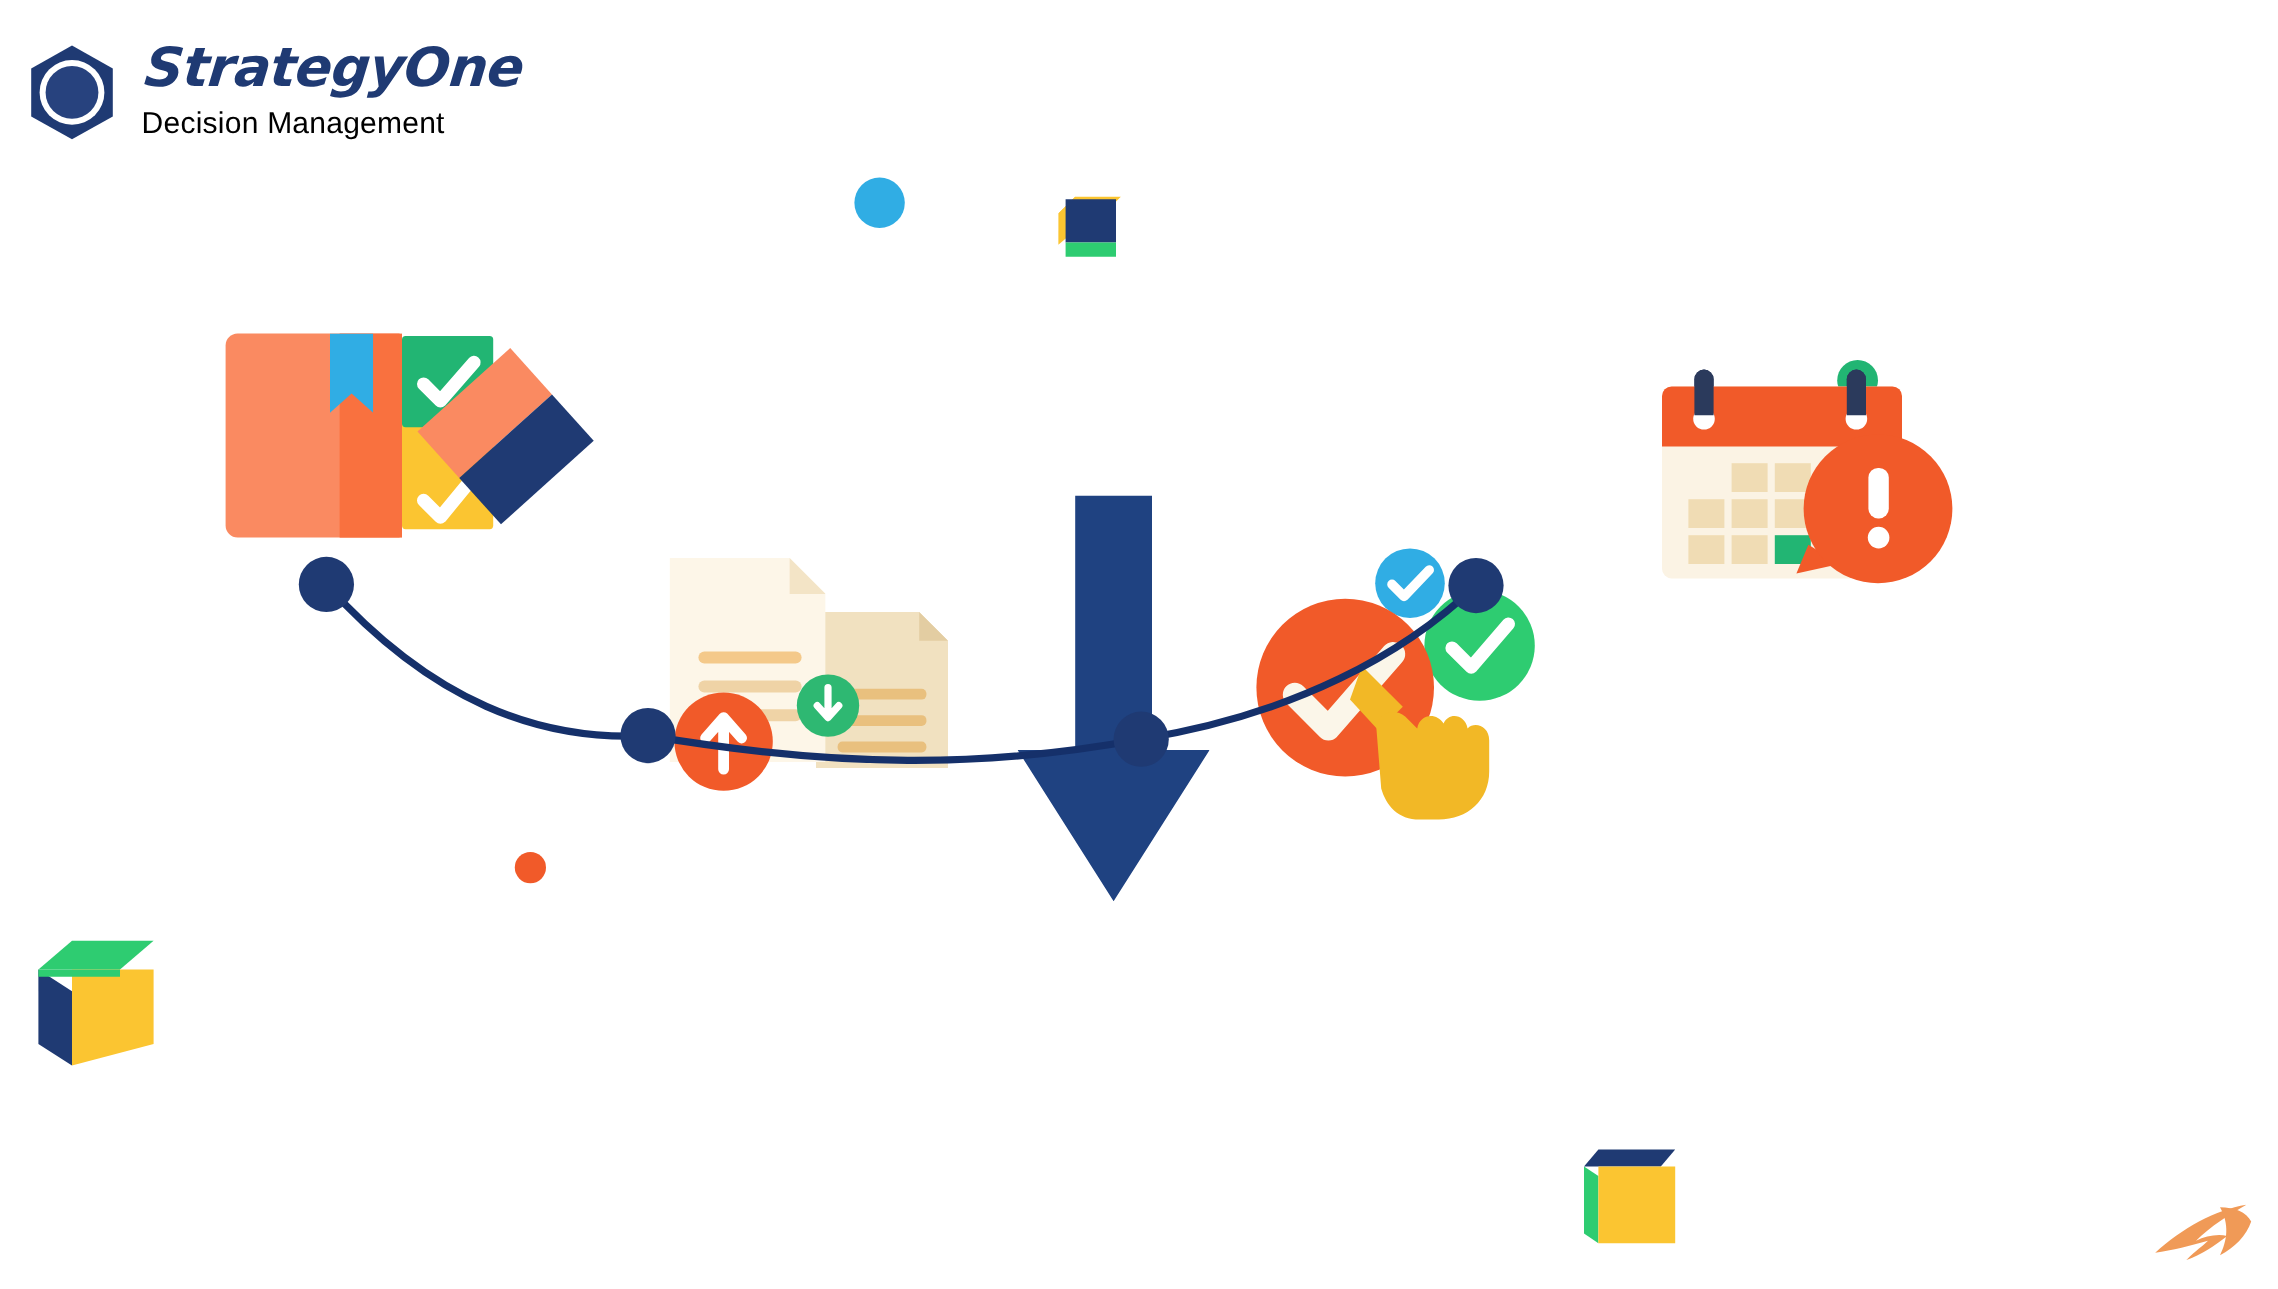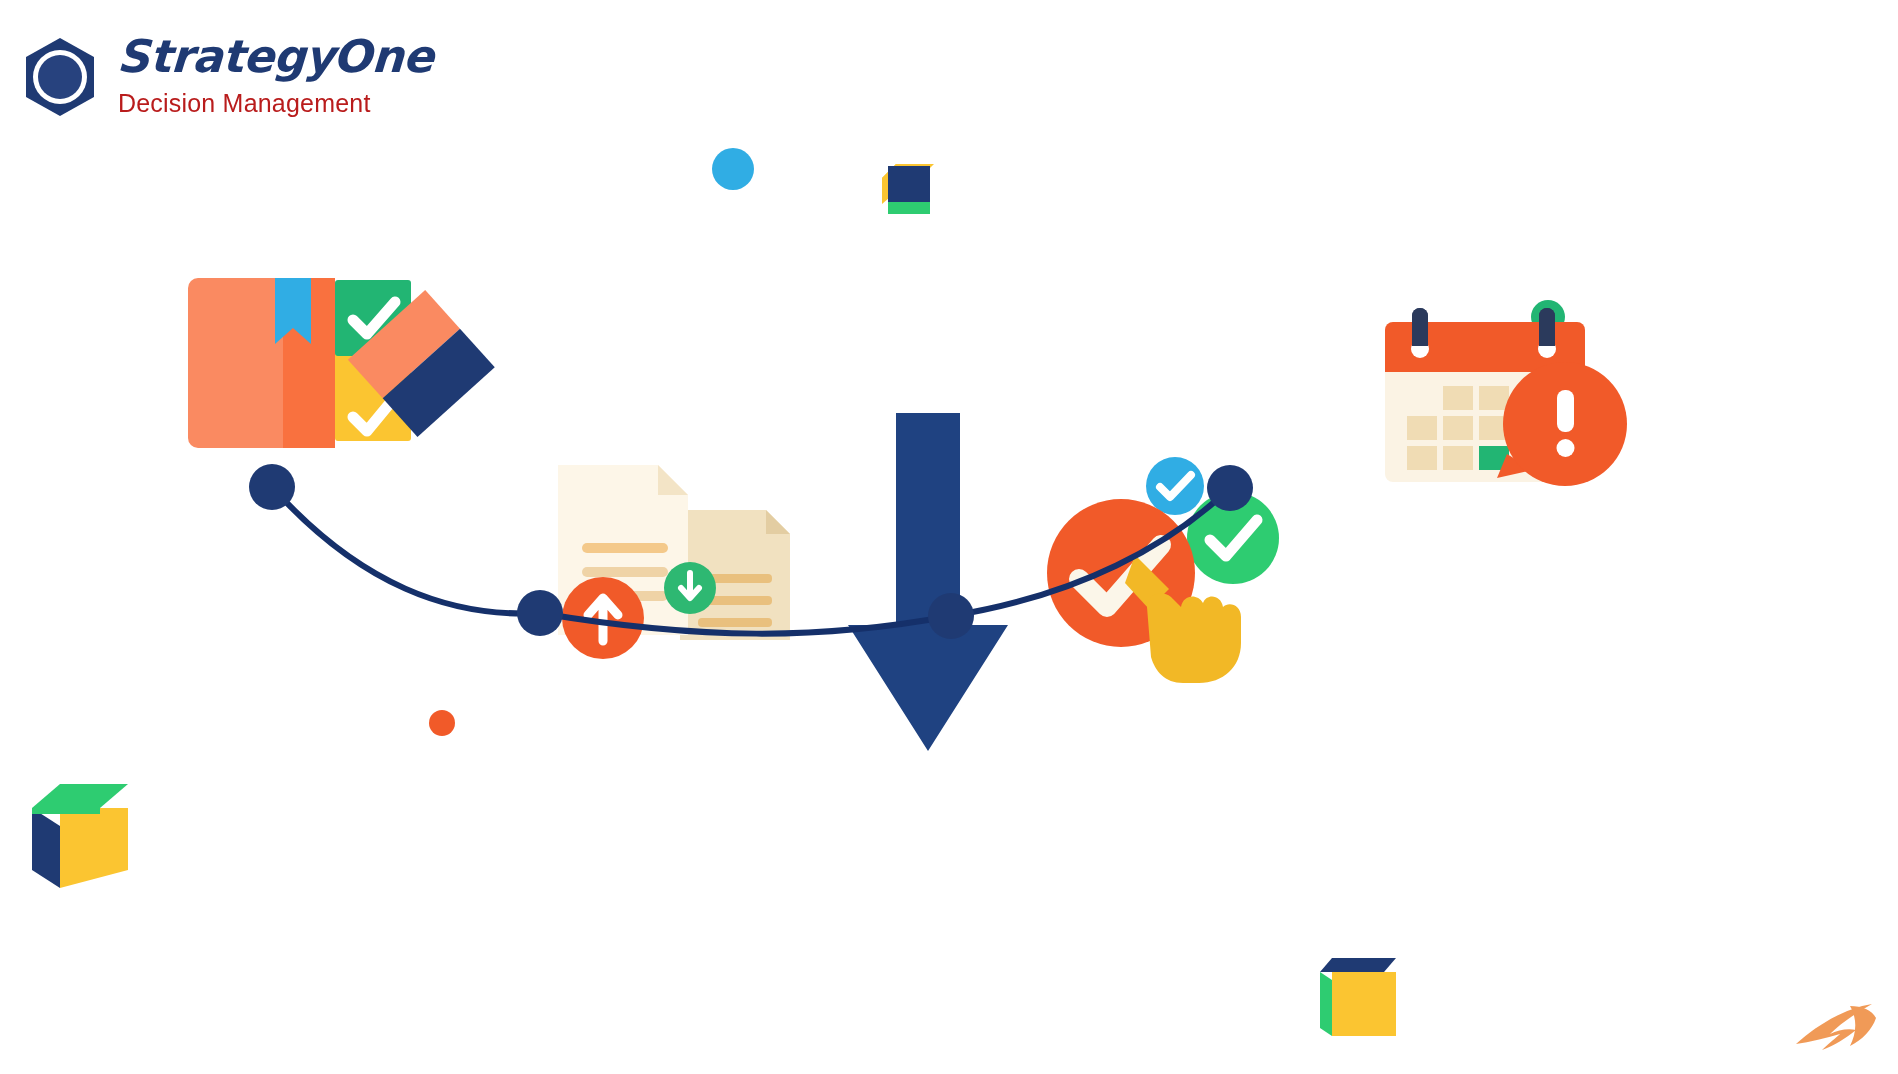--- a/index.html
+++ b/index.html
@@ -50,21 +50,21 @@
     color: #1f3a73;
     line-height: 58px;
     white-space: nowrap;
     transform: skewX(-6deg);
     transform-origin: left bottom;
   }
   #logo-tagline {
     font-family: "Liberation Sans", sans-serif;
     font-size: 25px;
     font-weight: 400;
-    color: #b91c1c;
+    color: #000000;
     letter-spacing: 0.2px;
     line-height: 32px;
     white-space: nowrap;
     margin-top: 1px;
   }
 
   
   .abs { position: absolute; }
 
   

